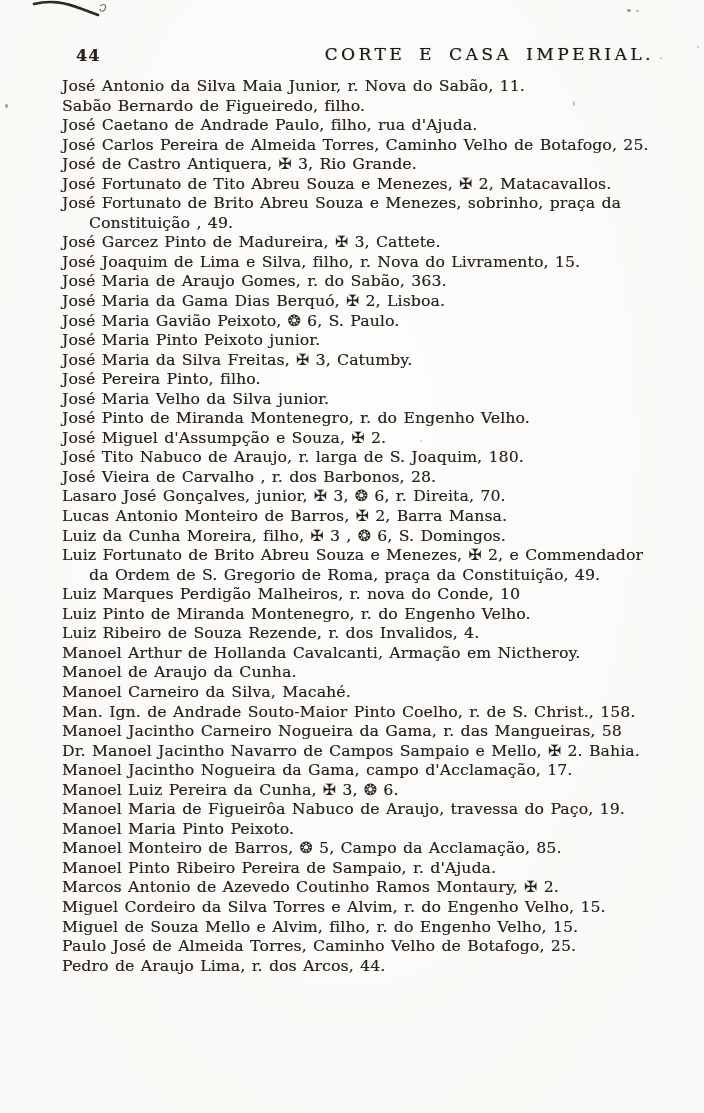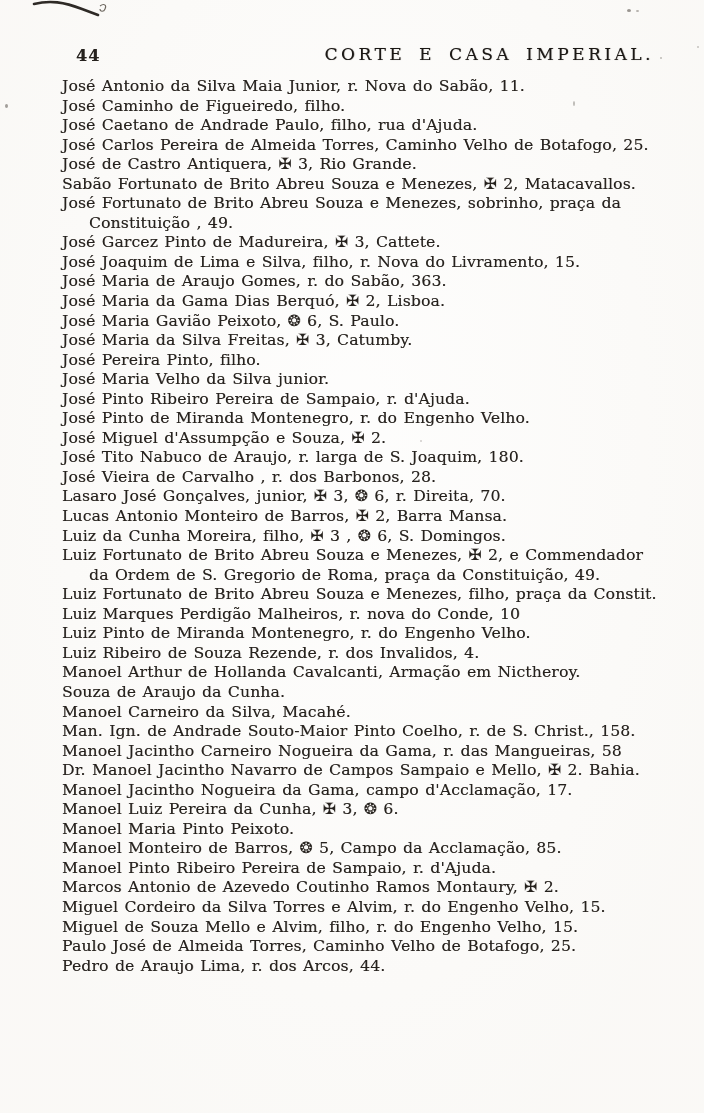--- a/index.html
+++ b/index.html
@@ -84,57 +84,57 @@
   <span class="speck s6"></span>
   <span class="speck s7"></span>
 
   <div class="header">
     <span class="pagenum">44</span>
     <span class="title">CORTE E CASA IMPERIAL.</span>
   </div>
 
   <div class="entries">
       <div class="entry">José Antonio da Silva Maia Junior, r. Nova do Sabão, 11.</div>
-      <div class="entry">José Caminho de Figueiredo, filho.</div>
+      <div class="entry">Sabão Bernardo de Figueiredo, filho.</div>
       <div class="entry">José Caetano de Andrade Paulo, filho, rua d'Ajuda.</div>
       <div class="entry">José Carlos Pereira de Almeida Torres, Caminho Velho de Botafogo, 25.</div>
       <div class="entry">José de Castro Antiquera, ✠ 3, Rio Grande.</div>
-      <div class="entry">Sabão Fortunato de Brito Abreu Souza e Menezes, ✠ 2, Matacavallos.</div>
+      <div class="entry">José Fortunato de Tito Abreu Souza e Menezes, ✠ 2, Matacavallos.</div>
       <div class="entry">José Fortunato de Brito Abreu Souza e Menezes, sobrinho, praça da</div>
       <div class="entry indent">Constituição , 49.</div>
       <div class="entry">José Garcez Pinto de Madureira, ✠ 3, Cattete.</div>
       <div class="entry">José Joaquim de Lima e Silva, filho, r. Nova do Livramento, 15.</div>
       <div class="entry">José Maria de Araujo Gomes, r. do Sabão, 363.</div>
       <div class="entry">José Maria da Gama Dias Berquó, ✠ 2, Lisboa.</div>
       <div class="entry">José Maria Gavião Peixoto, ❂ 6, S. Paulo.</div>
+      <div class="entry">José Maria Pinto Peixoto junior.</div>
       <div class="entry">José Maria da Silva Freitas, ✠ 3, Catumby.</div>
       <div class="entry">José Pereira Pinto, filho.</div>
       <div class="entry">José Maria Velho da Silva junior.</div>
-      <div class="entry">José Pinto Ribeiro Pereira de Sampaio, r. d'Ajuda.</div>
       <div class="entry">José Pinto de Miranda Montenegro, r. do Engenho Velho.</div>
       <div class="entry">José Miguel d'Assumpção e Souza, ✠ 2.</div>
       <div class="entry">José Tito Nabuco de Araujo, r. larga de S. Joaquim, 180.</div>
       <div class="entry">José Vieira de Carvalho , r. dos Barbonos, 28.</div>
       <div class="entry">Lasaro José Gonçalves, junior, ✠ 3, ❂ 6, r. Direita, 70.</div>
       <div class="entry">Lucas Antonio Monteiro de Barros, ✠ 2, Barra Mansa.</div>
       <div class="entry">Luiz da Cunha Moreira, filho, ✠ 3 , ❂ 6, S. Domingos.</div>
       <div class="entry">Luiz Fortunato de Brito Abreu Souza e Menezes, ✠ 2, e Commendador</div>
       <div class="entry indent">da Ordem de S. Gregorio de Roma, praça da Constituição, 49.</div>
-      <div class="entry">Luiz Fortunato de Brito Abreu Souza e Menezes, filho, praça da Constit.</div>
       <div class="entry">Luiz Marques Perdigão Malheiros, r. nova do Conde, 10</div>
       <div class="entry">Luiz Pinto de Miranda Montenegro, r. do Engenho Velho.</div>
       <div class="entry">Luiz Ribeiro de Souza Rezende, r. dos Invalidos, 4.</div>
       <div class="entry">Manoel Arthur de Hollanda Cavalcanti, Armação em Nictheroy.</div>
-      <div class="entry">Souza de Araujo da Cunha.</div>
+      <div class="entry">Manoel de Araujo da Cunha.</div>
       <div class="entry">Manoel Carneiro da Silva, Macahé.</div>
       <div class="entry">Man. Ign. de Andrade Souto-Maior Pinto Coelho, r. de S. Christ., 158.</div>
       <div class="entry">Manoel Jacintho Carneiro Nogueira da Gama, r. das Mangueiras, 58</div>
       <div class="entry">Dr. Manoel Jacintho Navarro de Campos Sampaio e Mello, ✠ 2. Bahia.</div>
       <div class="entry">Manoel Jacintho Nogueira da Gama, campo d'Acclamação, 17.</div>
       <div class="entry">Manoel Luiz Pereira da Cunha, ✠ 3, ❂ 6.</div>
+      <div class="entry">Manoel Maria de Figueirôa Nabuco de Araujo, travessa do Paço, 19.</div>
       <div class="entry">Manoel Maria Pinto Peixoto.</div>
       <div class="entry">Manoel Monteiro de Barros, ❂ 5, Campo da Acclamação, 85.</div>
       <div class="entry">Manoel Pinto Ribeiro Pereira de Sampaio, r. d'Ajuda.</div>
       <div class="entry">Marcos Antonio de Azevedo Coutinho Ramos Montaury, ✠ 2.</div>
       <div class="entry">Miguel Cordeiro da Silva Torres e Alvim, r. do Engenho Velho, 15.</div>
       <div class="entry">Miguel de Souza Mello e Alvim, filho, r. do Engenho Velho, 15.</div>
       <div class="entry">Paulo José de Almeida Torres, Caminho Velho de Botafogo, 25.</div>
       <div class="entry">Pedro de Araujo Lima, r. dos Arcos, 44.</div>
     </div>
 

